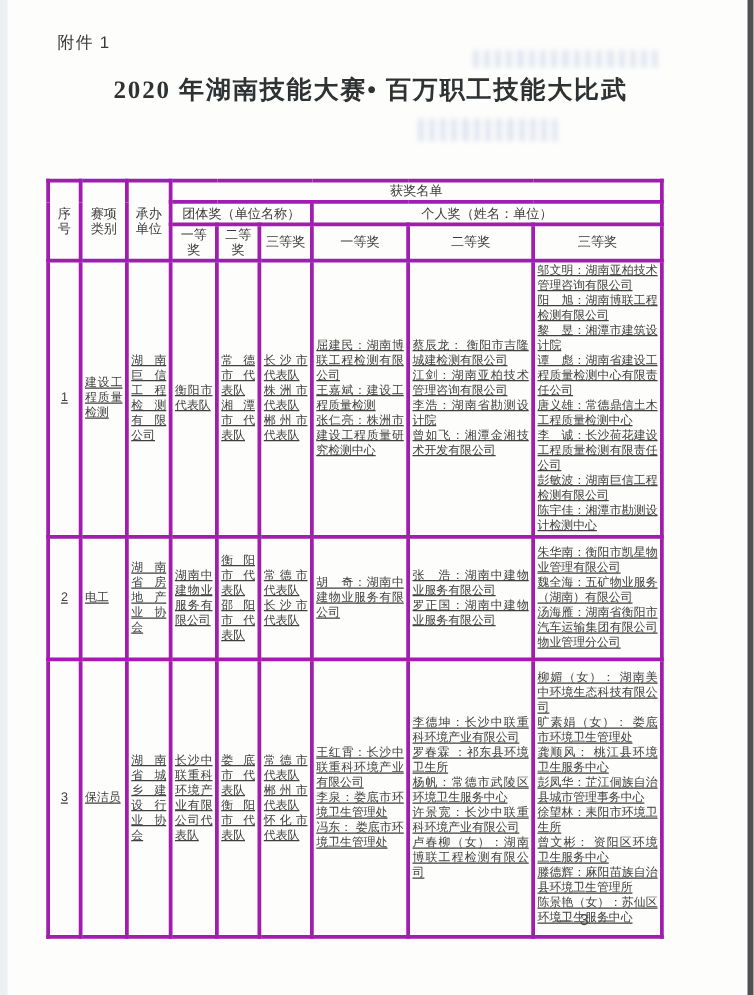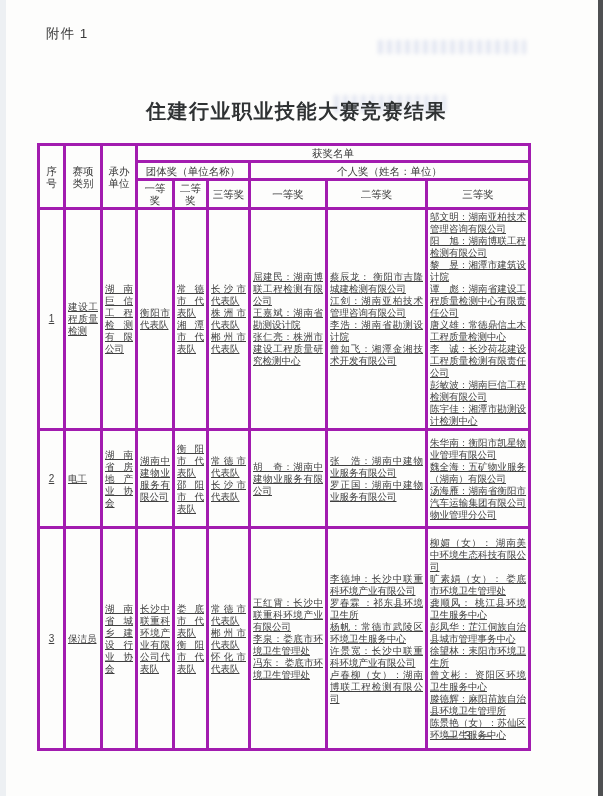--- a/index.html
+++ b/index.html
@@ -61,21 +61,21 @@
 
 <div class="page">
   <div class="edge-left"></div>
   <div class="edge-right"></div>
 
   <div class="bleed-artifact bleed-1"></div>
   <div class="bleed-artifact bleed-2"></div>
 
   <div class="attachment-label">附件 1</div>
 
-  <div class="doc-title line2">住建行业职业技能大赛竞赛结果</div>
+  <div class="doc-title line1">2020 年湖南技能大赛• 百万职工技能大比武</div>
 
   <table class="results">
     <colgroup>
       <col style="width:26px">
         <col style="width:37px">
         <col style="width:35px">
       <col style="width:37px">
         <col style="width:34px">
         <col style="width:42px">
       <col style="width:77px">
@@ -106,21 +106,21 @@
       <td class="c-serial">1</td>
       <td>建设工程质量检测</td>
       <td>湖南巨信工程检测有限公司</td>
       <td>衡阳市代表队</td>
       <td>常德市代表队
 湘潭市代表队</td>
       <td>长沙市代表队
 株洲市代表队
 郴州市代表队</td>
       <td>屈建民：湖南博联工程检测有限公司
-王嘉斌：湖南省勘测设计院
+王嘉斌：建设工程质量检测
 张仁亮：株洲市建设工程质量研究检测中心</td>
       <td>蔡辰龙： 衡阳市吉隆城建检测有限公司
 江剑：湖南亚柏技术管理咨询有限公司
 李浩：湖南省勘测设计院
 曾如飞：湘潭金湘技术开发有限公司</td>
       <td>邬文明：湖南亚柏技术管理咨询有限公司
 阳　旭：湖南博联工程检测有限公司
 黎　昱：湘潭市建筑设计院
 谭　彪：湖南省建设工程质量检测中心有限责任公司
 唐义雄：常德鼎信土木工程质量检测中心

